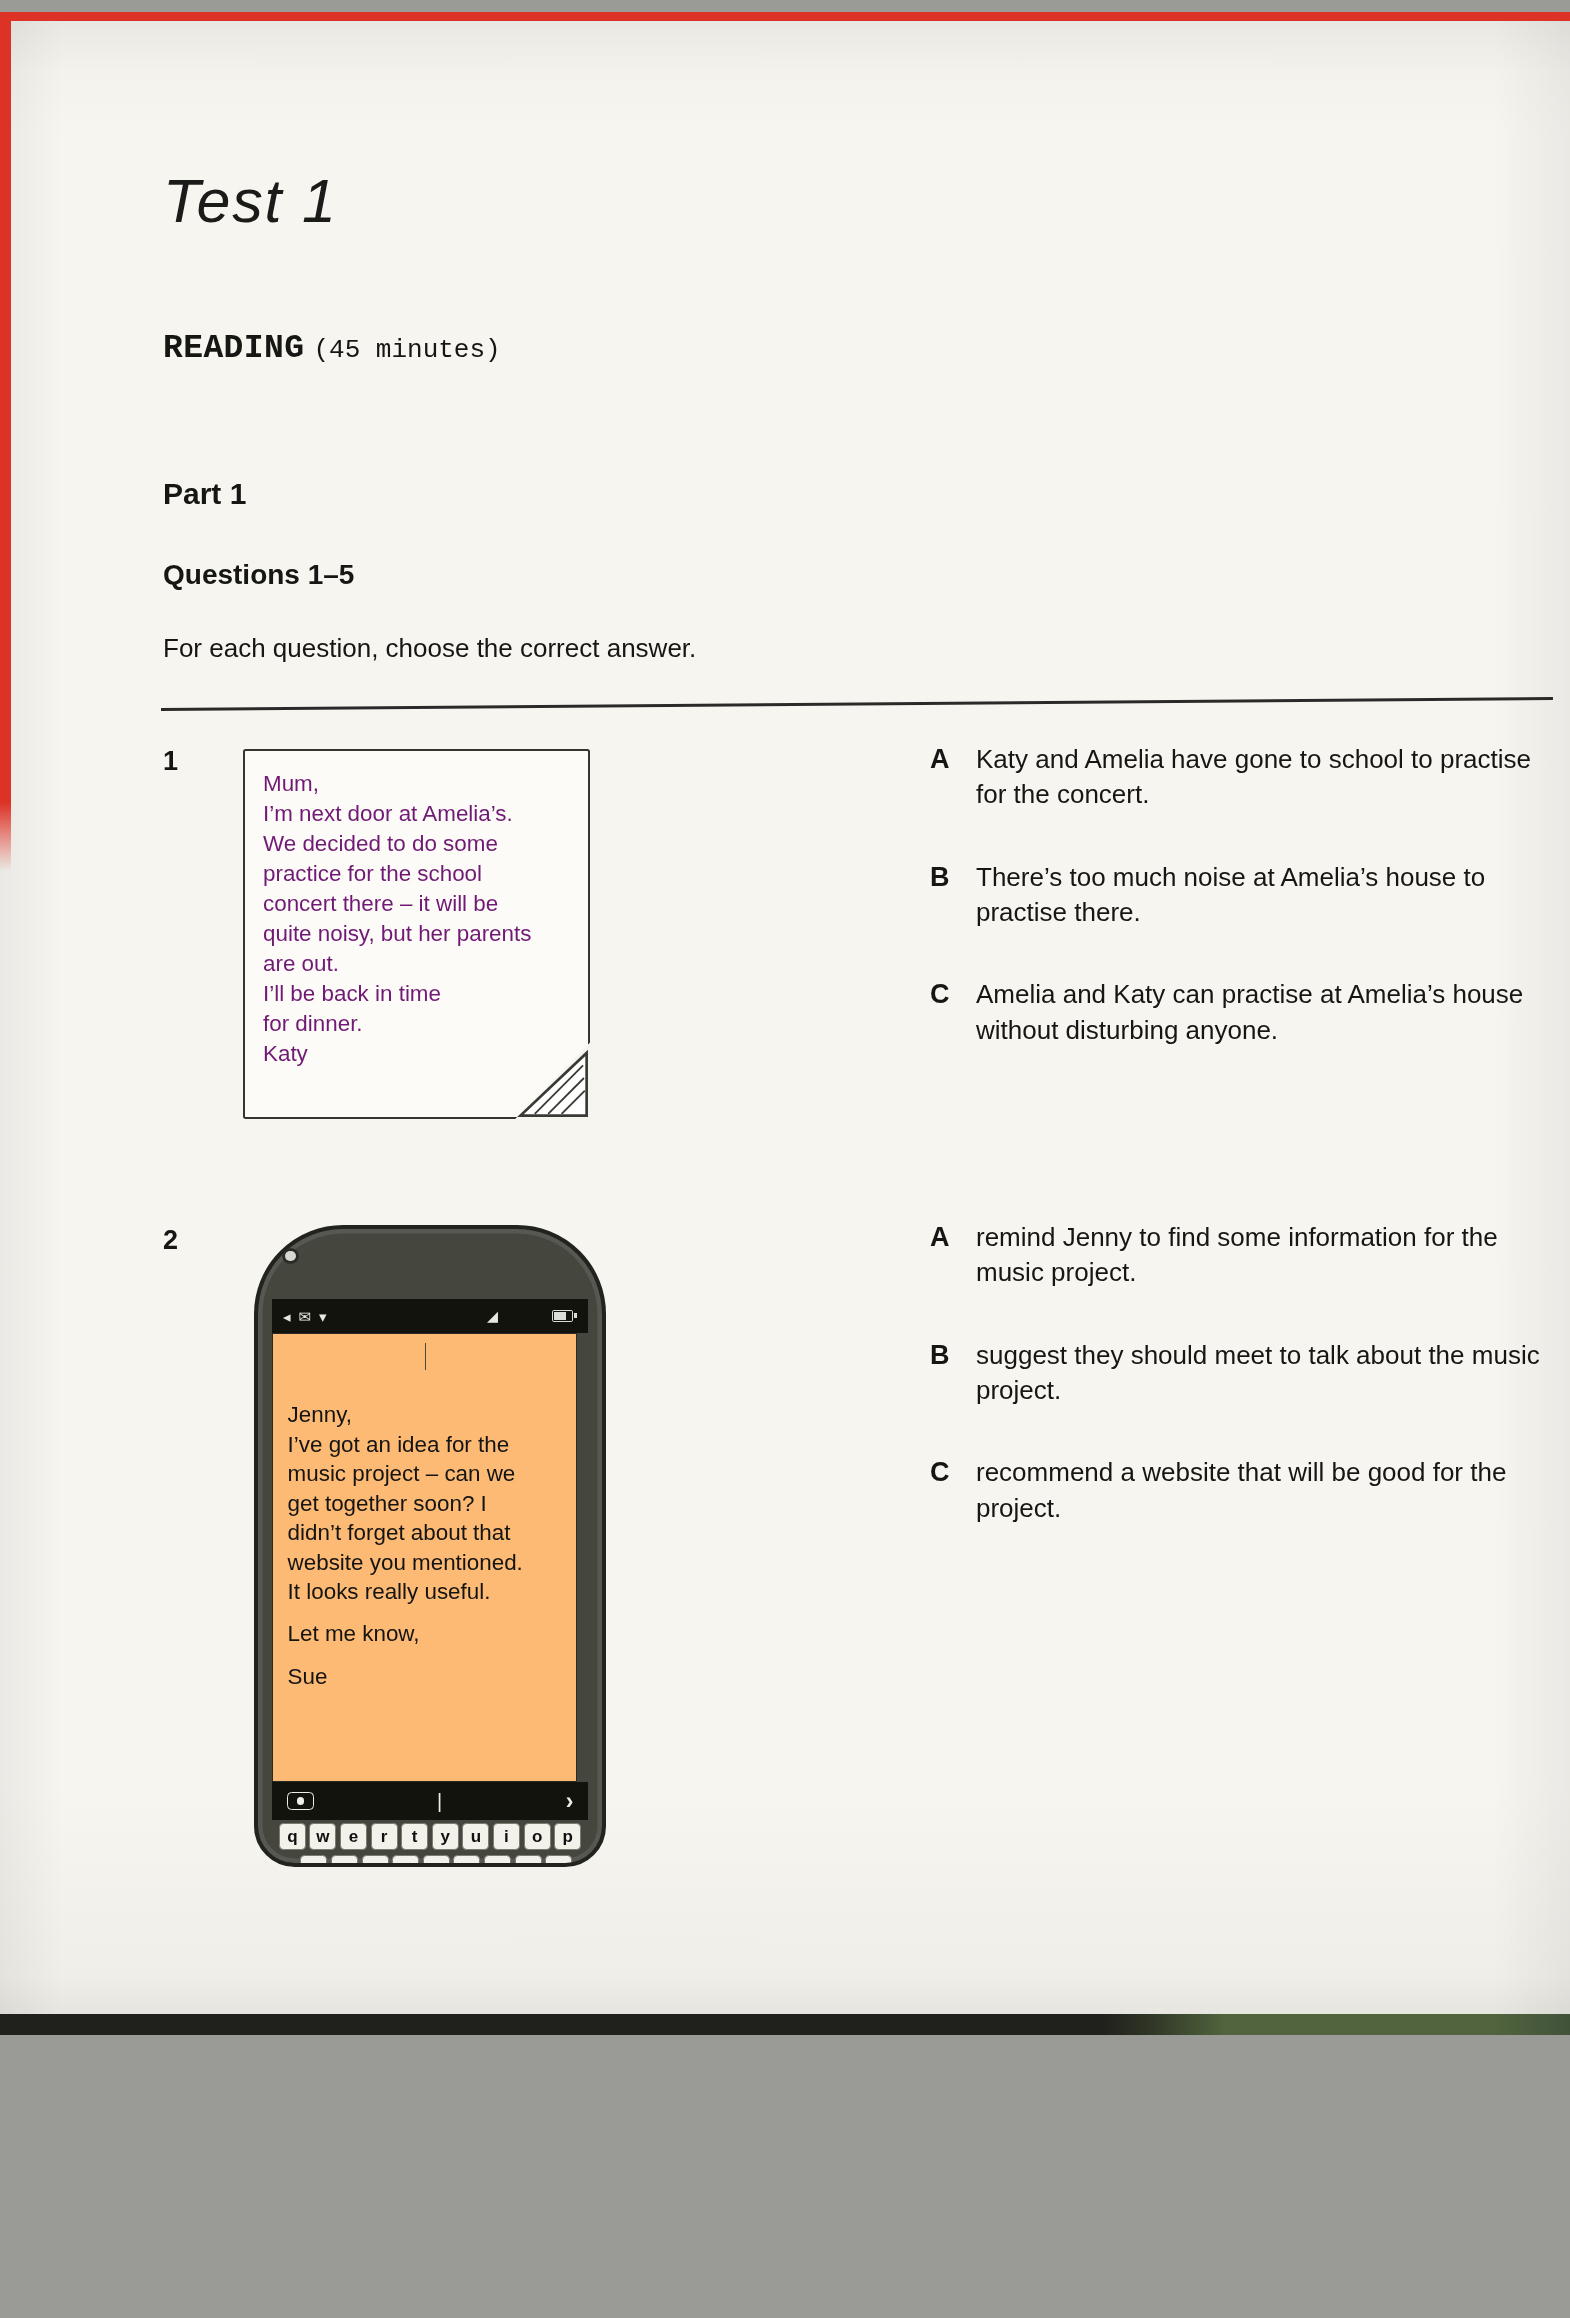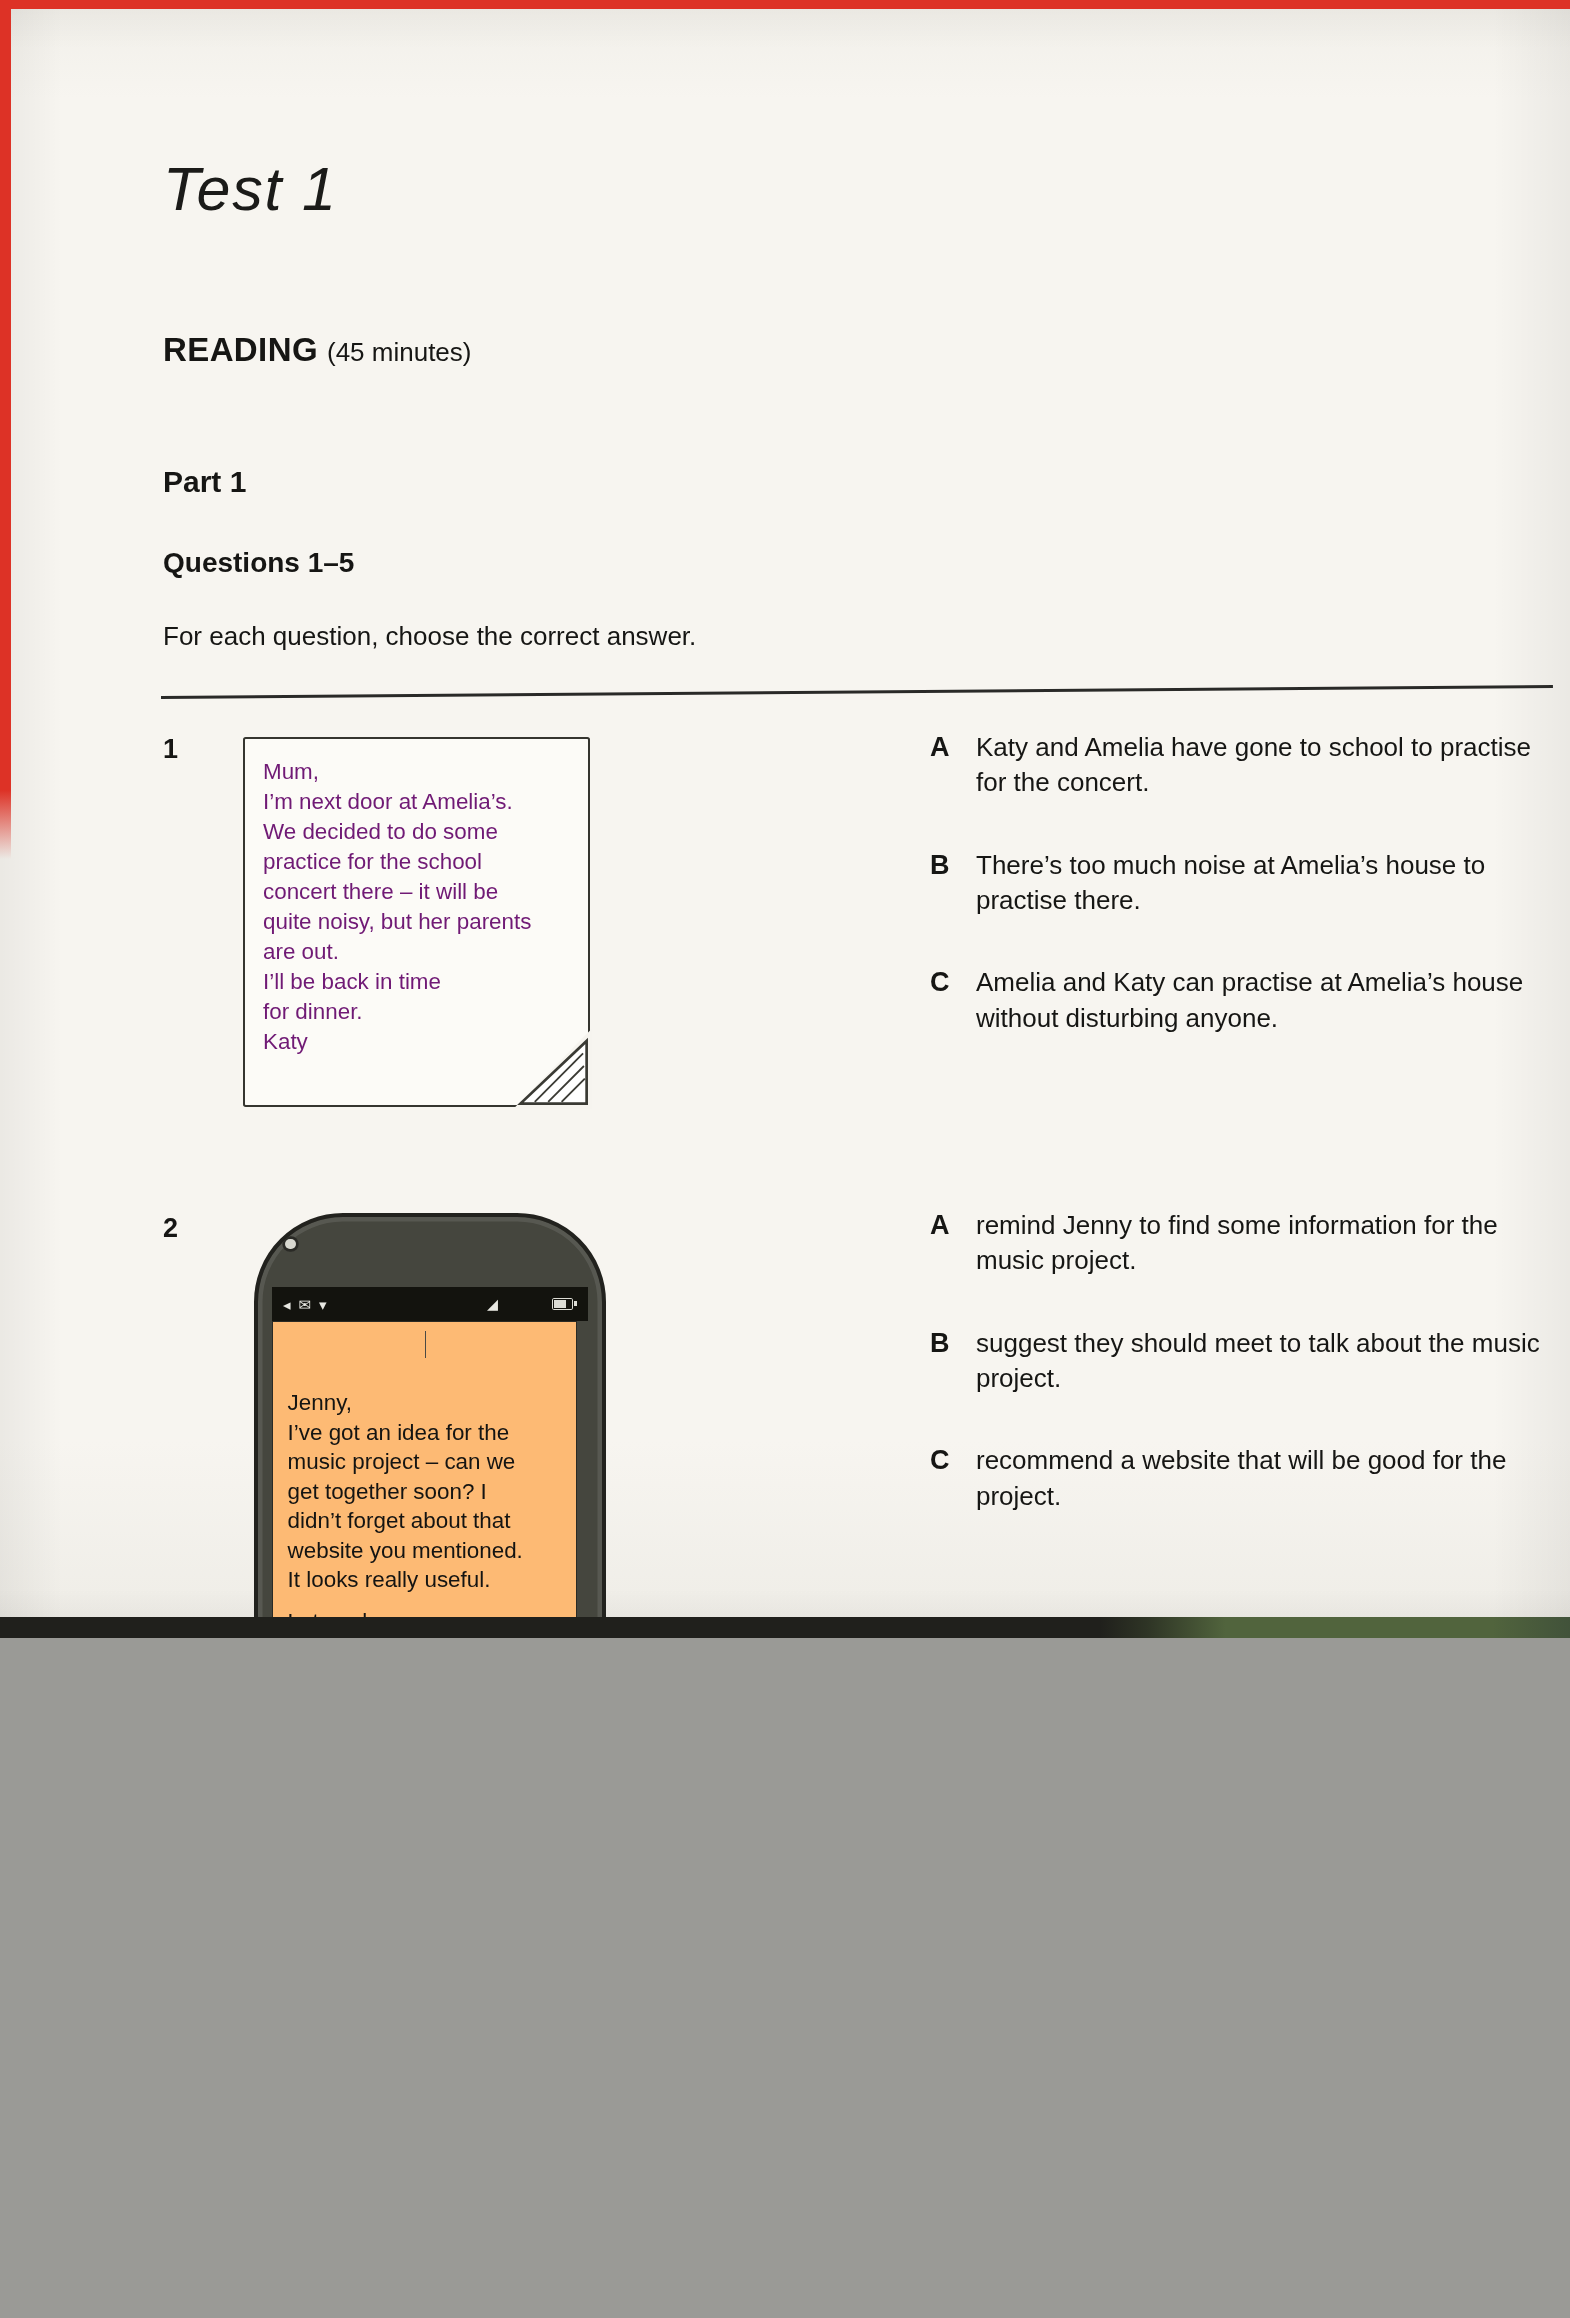--- a/index.html
+++ b/index.html
@@ -1,41 +1,41 @@
 <!DOCTYPE html>
 <html style="font-size:14.3px"><head>
 <meta charset="utf-8">
 <style>
   * { margin:0; padding:0; box-sizing:border-box; }
   html,body { background:#9a9a96; }
   .page {
     position:relative;
-    width:1571px; height:1638px;
+    width:1571px; height:2023px;
     background:linear-gradient(180deg,#f1efe9 0%,#f7f5f0 6%,#f7f5f0 88%,#eeece6 100%);
     font-family:"Liberation Sans", sans-serif;
     color:#161614;
     overflow:hidden;
-    margin:0 auto;
+    margin:12px auto;
   }
   .vignette {
     position:absolute; inset:0; pointer-events:none;
     background:
       linear-gradient(90deg, rgba(0,0,0,0.05) 0%, rgba(0,0,0,0) 4%, rgba(0,0,0,0) 95%, rgba(0,0,0,0.05) 100%),
       linear-gradient(180deg, rgba(0,0,0,0.04) 0%, rgba(0,0,0,0) 3%, rgba(0,0,0,0) 97%, rgba(0,0,0,0.05) 100%);
   }
   
   .edge-top { position:absolute; top:0; left:0; width:100%; height:9px; background:#dd3226; }
   .edge-left { position:absolute; top:0; left:0; width:10.7px; height:859px;
     background:linear-gradient(180deg,#dd3226 0%,#dd3226 92%,rgba(221,50,38,0) 100%); }
   .edge-bottom { position:absolute; bottom:0; left:0; width:100%; height:21.5px;
     background:linear-gradient(90deg,#20201c 0%,#20201c 70%,#2e3425 73%,#51643d 78%,#51643d 95%,#41523a 100%); }
 
   
   .test-title { position:absolute; left:163px; top:154px; font-size:61px; font-style:italic; letter-spacing:1.8px; color:#1b1b19; }
-  .reading-heading { position:absolute; left:163px; top:331px; }
+  .reading-heading { position:absolute; left:163px; top:318px;font-family:Liberation Mono, monospace; }
   .reading-word { font-size:33px; font-weight:bold; letter-spacing:0.4px; }
   .reading-time { font-size:26px; margin-left:9px; }
   .part-heading { position:absolute; left:163px; top:465px; font-size:30px; font-weight:bold; }
   .questions-heading { position:absolute; left:163px; top:547px; font-size:28px; font-weight:bold; }
   .instructions { position:absolute; left:163px; top:621px; font-size:26px; }
   .rule { position:absolute; left:161px; top:696px; width:1392px; height:2.7px; background:#2a2a28;
     transform:rotate(-0.45deg); transform-origin:left center; }
 
   .q-number { position:absolute; font-size:27px; font-weight:bold; }
   .q1-number { left:163px; top:734px; }

